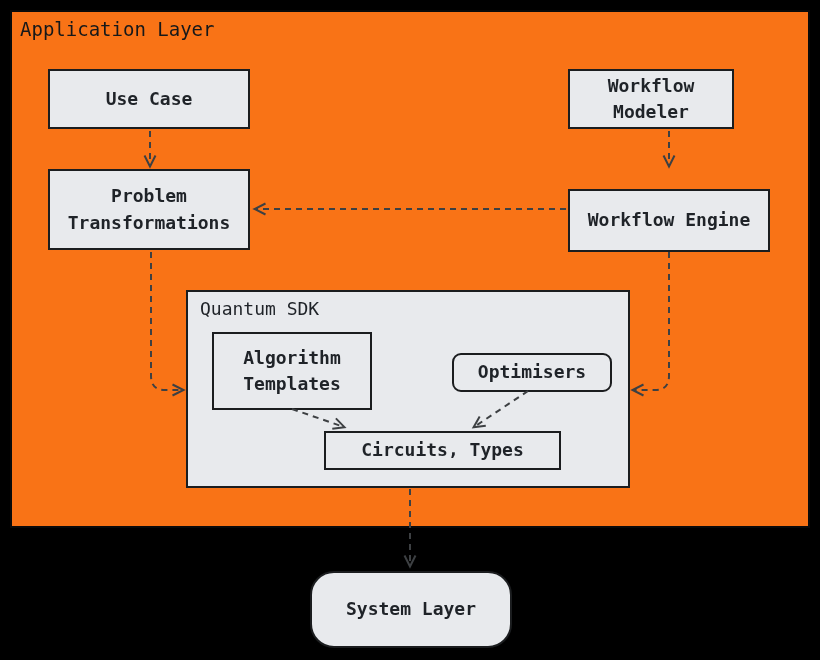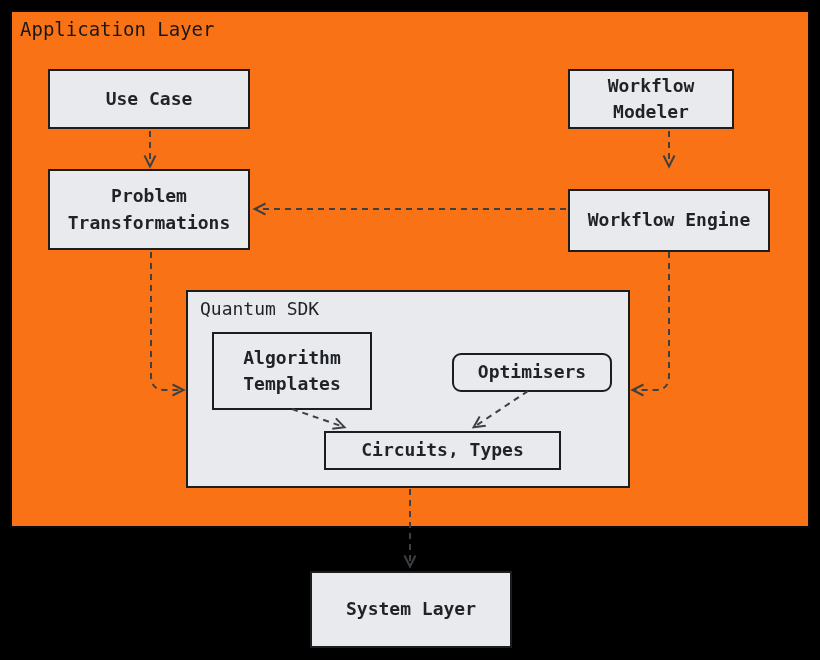--- a/index.html
+++ b/index.html
@@ -56,21 +56,21 @@
   }
   
   .n-use-case            { left: 48px;  top: 69px;  width: 202px; height: 60px; }
   .n-workflow-modeler    { left: 568px; top: 69px;  width: 166px; height: 60px; }
   .n-problem-transform   { left: 48px;  top: 169px; width: 202px; height: 81px; }
   .n-workflow-engine     { left: 568px; top: 169px; width: 202px; height: 63px; margin-top: 20px; }
   .c-quantum-sdk         { left: 186px; top: 290px; width: 444px; height: 198px; }
   .n-algorithm-templates { left: 24px;  top: 40px;  width: 160px; height: 78px; }
   .n-optimisers          { left: 264px; top: 61px;  width: 160px; height: 39px; border-radius: 9px; }
   .n-circuits-types      { left: 124px; top: 139px; width: 237px; height: 39px; margin-left: 12px; }
-  .n-system-layer        { left: 310px; top: 571px; width: 202px; height: 77px; }
+  .n-system-layer        { left: 310px; top: 571px; width: 202px; height: 77px; border-radius: 24px; }
   svg.edges {
     position: absolute;
     left: 0; top: 0;
     width: 820px; height: 660px;
     pointer-events: none;
     z-index: 10;
   }
   svg.edges path.wire {
     fill: none;
     stroke: #3d4043;

